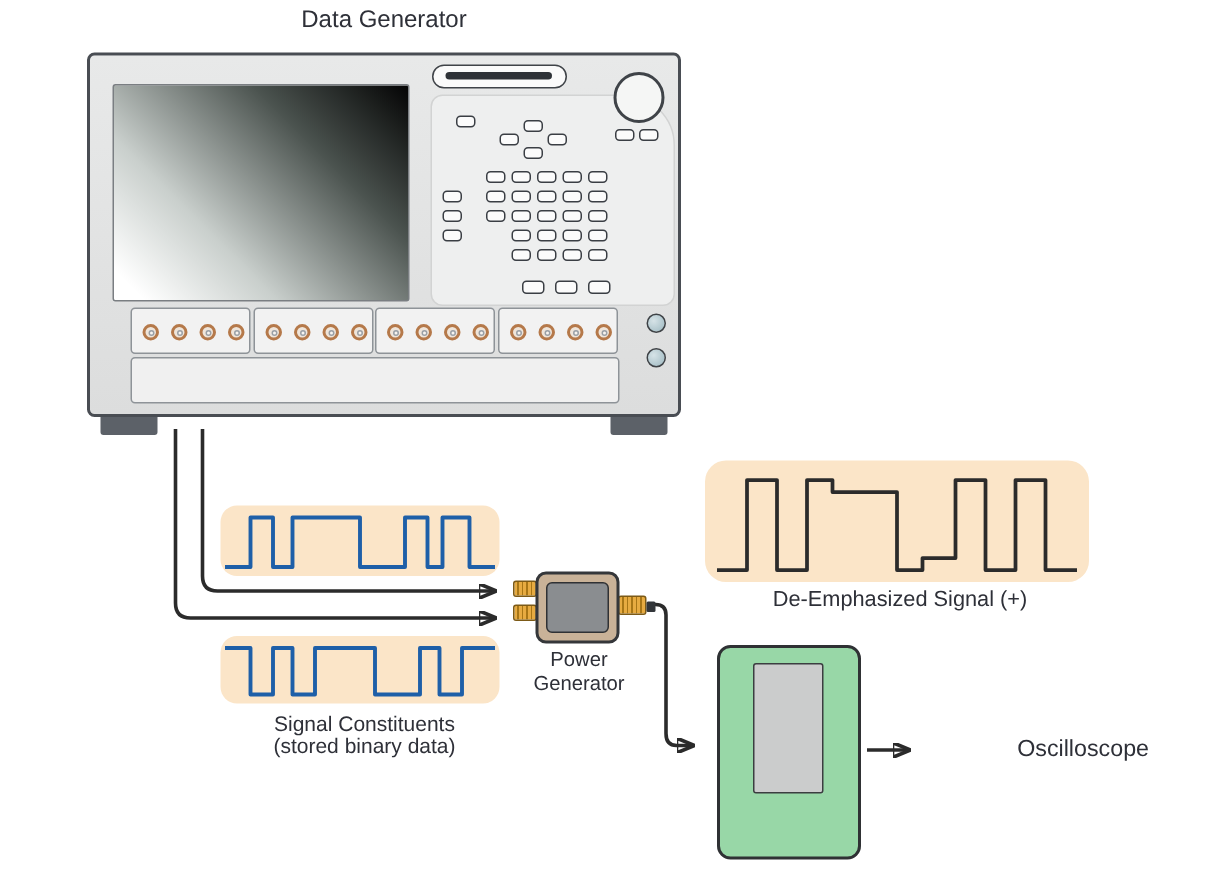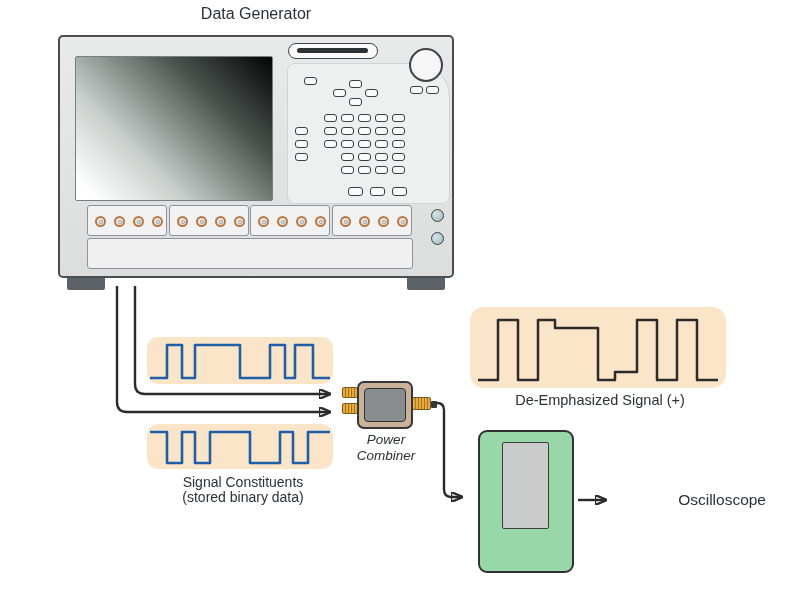--- a/index.html
+++ b/index.html
@@ -89,21 +89,21 @@
   }
   #dut-core{
     left:22px;top:10px;width:47px;height:87px;background:#cbcccc;
     border:1.5px solid #3b3d40;border-radius:2px;box-sizing:border-box;position:absolute;
   }
   
   .lbl{position:absolute;text-align:center;color:#2e3038;}
   #title{left:58px;top:5px;width:396px;font-size:16px;}
   #lbl-deemph{left:472px;top:392px;width:256px;font-size:14.5px;}
   #lbl-sig{left:140px;top:475px;width:206px;font-size:14px;line-height:14.5px;}
-  #lbl-comb{left:345px;top:432px;width:82px;font-size:13.5px;line-height:15.5px;font-style:italic;}
+  #lbl-comb{left:345px;top:432px;width:82px;font-size:13.5px;line-height:15.5px;}
   #lbl-dut{left:478px;top:544px;width:96px;font-size:17px;letter-spacing:1px;}
   #lbl-osc{left:626px;top:491px;width:140px;font-size:15.5px;text-align:right;}
   
   #cables{position:absolute;left:0;top:0;pointer-events:none;}
   #cables path{fill:none;stroke:#2b2b2b;stroke-width:2.4;stroke-linecap:butt;}
 </style>
 </head>
 <body>
 
 <div id="canvas">
@@ -226,17 +226,17 @@
     <div id="dut-core"></div>
   </div>
 
   <div id="lbl-sig" class="lbl">
     <div>Signal Constituents</div>
     <div>(stored binary data)</div>
   </div>
   <div id="lbl-deemph" class="lbl">De-Emphasized Signal (+)</div>
   <div id="lbl-comb" class="lbl">
     <div>Power</div>
-    <div>Combiner</div>
+    <div>Generator</div>
   </div>
   <div id="lbl-osc" class="lbl">Oscilloscope</div>
 
 </div>
 
 </body></html>

